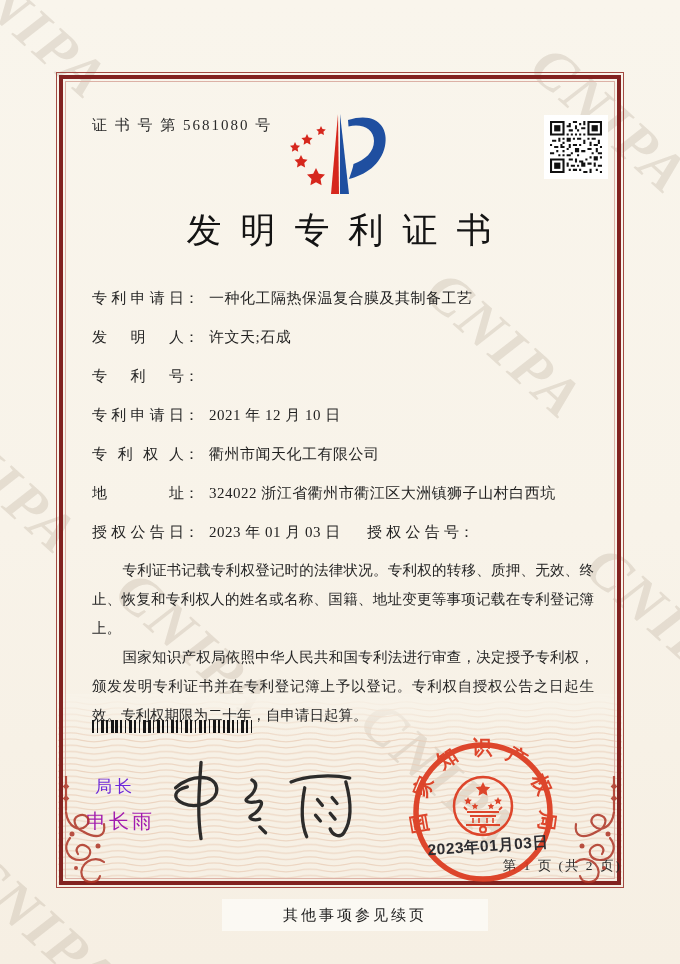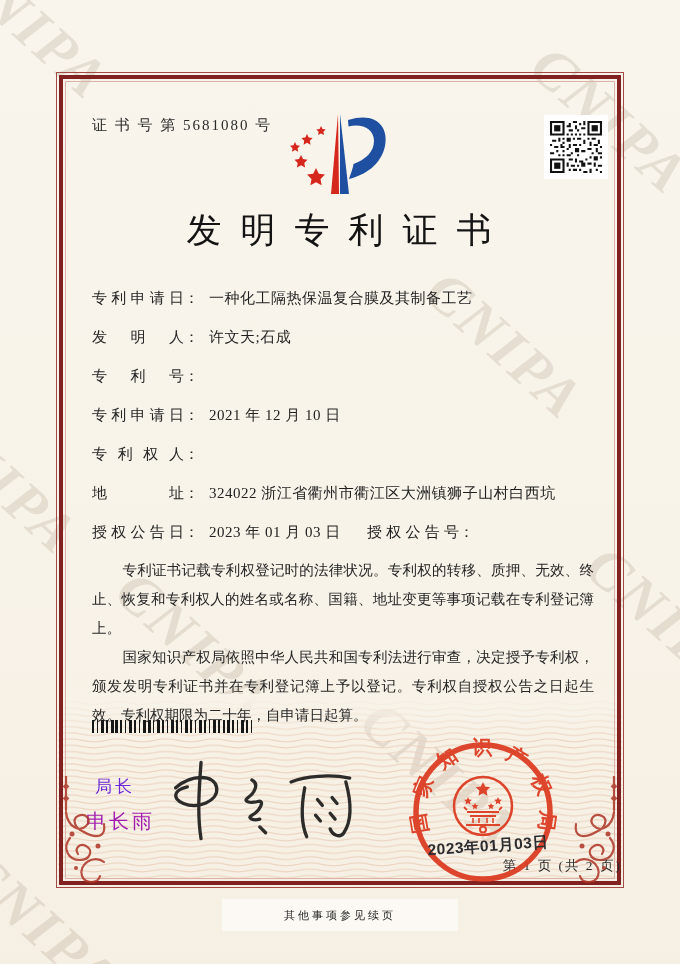--- a/index.html
+++ b/index.html
@@ -52,23 +52,23 @@
   .seal{position:absolute;left:405px;top:734px;z-index:4;}
   .seal-date{position:absolute;left:408px;top:836px;width:160px;z-index:5;
     text-align:center;font-size:15.5px;font-weight:bold;color:#2d2d31;
     letter-spacing:0.5px;transform:rotate(-4deg);
     font-family:"Liberation Sans","DejaVu Sans",sans-serif;}
   .flourish{position:absolute;top:776px;z-index:4;}
   .fl-r{left:550px;}
   .fl-l{left:58px;transform:scaleX(-1);}
   .pageno{position:absolute;left:56px;top:857px;width:566px;z-index:3;
     text-align:right;font-size:13.5px;letter-spacing:2px;color:#2c2c2c;}
-  .note{position:absolute;left:222px;top:899px;width:236px;height:32px;z-index:3;
+  .note{position:absolute;left:222px;top:899px;width:266px;height:32px;z-index:3;
     background:rgba(255,255,254,0.6);text-align:center;line-height:32px;
-    font-size:11px;letter-spacing:3px;color:#1e1e1e;}
+    font-size:15px;letter-spacing:3px;color:#1e1e1e;}
 </style>
 </head>
 <body>
 
 <div class="wm" style="left:30px;top:25px">CNIPA</div>
 <div class="wm" style="left:610px;top:120px">CNIPA</div>
 <div class="wm" style="left:505px;top:345px">CNIPA</div>
 <div class="wm" style="left:0px;top:480px">CNIPA</div>
 <div class="wm" style="left:195px;top:645px">CNIPA</div>
 <div class="wm" style="left:665px;top:620px">CNIPA</div>
@@ -148,20 +148,21 @@
       <span class="colon">：</span>
   </div>
   <div class="row">
     <span class="lbl">专利申请日</span>
       <span class="colon">：</span>
       <span class="val">2021 年 12 月 10 日</span>
   </div>
   <div class="row">
     <span class="lbl">专利权人</span>
       <span class="colon">：</span>
+      <span class="val">衢州市闻天化工有限公司</span>
   </div>
   <div class="row">
     <span class="lbl">地址</span>
       <span class="colon">：</span>
       <span class="val">324022 浙江省衢州市衢江区大洲镇狮子山村白西坑</span>
   </div>
   <div class="row grant">
     <span class="lbl">授权公告日</span>
       <span class="colon">：</span>
       <span class="gval">2023 年 01 月 03 日</span>

